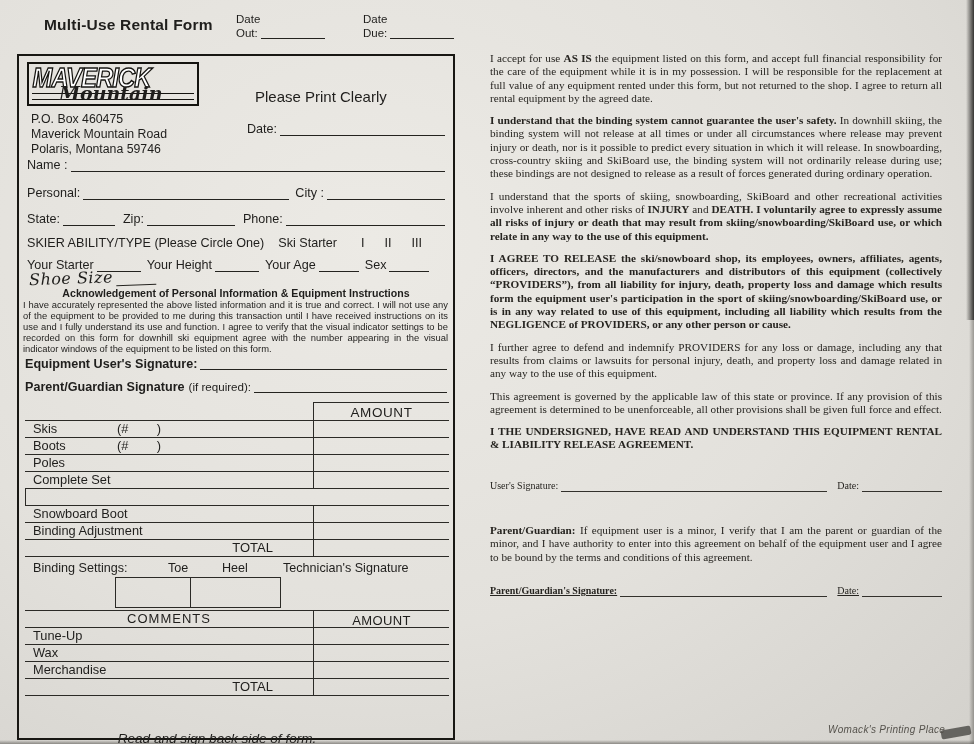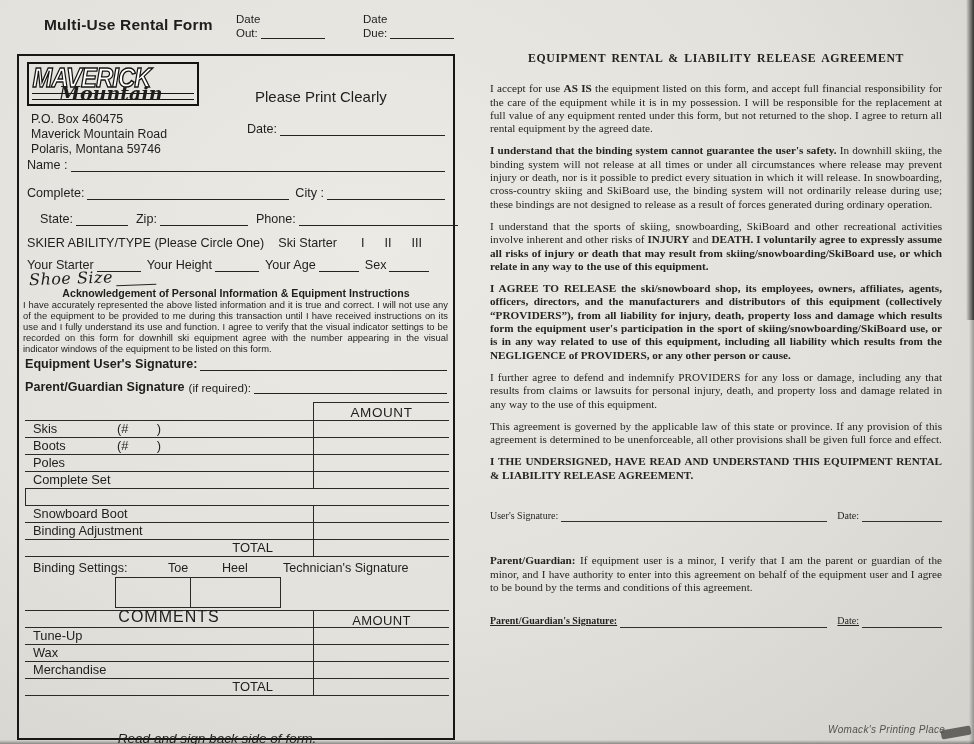--- a/index.html
+++ b/index.html
@@ -56,37 +56,37 @@
   }
   .logo-rule { position:absolute; left:3px; right:3px; border-top:1.1px solid #14130f; }
   .lr1{ top:29px; } .lr2{ top:35px; }
 
   .print-clearly { position:absolute; left:236px; top:32px; font-size:15px; }
   .shop-address { position:absolute; left:12px; top:56px; font-size:12.3px; line-height:15px; }
   .row { position:absolute; display:flex; align-items:flex-end; font-size:12.6px; }
   #row-date    { left:228px; top:66px;  width:198px; }
   #row-name    { left:8px;  top:102px; width:418px; }
   #row-addr    { left:8px;  top:130px; width:418px; }
-  #row-state   { left:21px;  top:156px; width:418px; }
+  #row-state   { left:8px;  top:156px; width:418px; }
   #row-ability { left:8px;  top:180px; width:418px; align-items:baseline; }
   #row-weight  { left:8px;  top:202px; width:418px; }
   .ml6{margin-left:6px}.ml8{margin-left:8px}.ml14{margin-left:14px}
   .ml20{margin-left:20px}.ml24{margin-left:24px}
 
   .handwriting {
     position:absolute; left:10px; top:212px;
     font-family:"DejaVu Serif", serif; font-style:italic; font-size:16px;
     transform:rotate(-2deg); letter-spacing:.5px; display:flex; align-items:flex-end;
   }
   .handwriting .line{ border-bottom-width:1.4px; }
   .ack-title { position:absolute; left:0; top:231px; width:100%; text-align:center;
                font-size:10.6px; font-weight:bold; }
   .ack-text  { position:absolute; left:4px; top:244px; width:425px;
                font-size:9.4px; line-height:10.9px; text-align:justify; }
-  .sig-bold-row { position:absolute; display:flex; align-items:flex-end;
+  .sig-bold-row { position:absolute; display:flex; 
                   font-size:12.6px; font-weight:bold; }
   #row-usersig  { left:6px; top:301px; width:422px; }
   #row-guardsig { left:6px; top:324px; width:422px; }
   #row-guardsig .suffix { font-weight:normal; font-size:11.6px; margin-left:4px; }
 
   
   .rtable { position:absolute; left:6px; top:346px; width:424px; font-size:12.8px; }
   .trow { display:flex; height:17px; border-bottom:1.1px solid #2b2a26; align-items:flex-end; }
   .tcell-item { width:288px; padding:0 0 1px 8px; display:flex; align-items:flex-end; }
   .tcell-amt  { flex:1; border-left:1.2px solid #2b2a26; height:100%; }
@@ -99,21 +99,21 @@
   .total-row .tcell-item { justify-content:flex-end; padding-right:40px; font-size:13px; }
   .bindrow { position:relative; height:19px; font-size:12.6px; }
   .bindrow span { position:absolute; bottom:1px; }
   .bs-label{ left:8px; } .bs-toe{ left:143px; } .bs-heel{ left:197px; } .bs-tech{ left:258px; }
   .gridrow { position:relative; height:34px; }
   .bgrid { position:absolute; left:90px; top:1px; width:166px; height:31px;
            border:1.3px solid #2b2a26; display:flex; }
   .bcell1 { width:75px; border-right:1.2px solid #2b2a26; }
   .bcell2 { flex:1; }
   .chead { height:18px; border-top:1.1px solid #2b2a26; border-bottom:1.1px solid #2b2a26; }
-  .chead .tcell-item { justify-content:center; letter-spacing:1px; font-size:16px; padding-left:0;text-align:right; }
+  .chead .tcell-item { justify-content:center; letter-spacing:1px; font-size:13px; padding-left:0;text-align:right; }
   .chead .tcell-amt { text-align:center; font-size:13px; letter-spacing:.4px; padding-top:2px; }
   .tfoot-note { height:22px; text-align:center; font-weight:normal; font-style:italic;
                 font-size:13.6px; padding:4px 40px 0 0;margin-top:31px; }
 
   
   .agreement { position:absolute; left:490px; top:52px; width:452px;
                font-family:"Liberation Serif", serif; font-size:11.2px;
                line-height:13.3px; color:#262420; text-align:justify; }
   .agreement h2 { font-size:11.8px; font-weight:bold; text-align:center;
                   letter-spacing:.6px; word-spacing:2px; margin-bottom:17px; }
@@ -177,21 +177,21 @@
       <span>Date:</span>
       <span class="line flex"></span>
     </div>
 
     <div class="row" id="row-name">
       <span>Name :</span>
       <span class="line flex"></span>
     </div>
 
     <div class="row" id="row-addr">
-      <span>Complete:</span>
+      <span>Personal:</span>
       <span class="line flex"></span>
       <span class="ml6">City :</span>
       <span class="line w118"></span>
     </div>
 
     <div class="row" id="row-state">
       <span>State:</span>
       <span class="line w52"></span>
       <span class="ml8">Zip:</span>
       <span class="line w88"></span>
@@ -344,21 +344,20 @@
             <span>TOTAL</span>
           </div>
         <div class="tcell-amt"></div>
       </div>
 
       <div class="tfoot-note">Read and sign back side of form.</div>
     </div>
   </div>
 
   <div class="agreement">
-    <h2>EQUIPMENT RENTAL &amp; LIABILITY RELEASE AGREEMENT</h2>
 
     <p><span>I accept for use </span><span style="font-weight: bold;">AS IS</span><span> the equipment listed on this form, and accept full financial responsibility for the care of the equipment while it is in my possession.  I will be responsible for the replacement at full value of any equipment rented under this form, but not returned to the shop.  I agree to return all rental equipment by the agreed date.</span></p>
     <p><span style="font-weight: bold;">I understand that the binding system cannot guarantee the user's safety.</span><span> In downhill skiing, the binding system will not release at all times or under all circumstances where release may prevent injury or death, nor is it possible to predict every situation in which it will release.  In snowboarding, cross-country skiing and SkiBoard use, the binding system will not ordinarily release during use; these bindings are not designed to release as a result of forces generated during ordinary operation.</span></p>
     <p><span>I understand that the sports of skiing, snowboarding, SkiBoard and other recreational activities involve inherent and other risks of </span><span style="font-weight: bold;">INJURY</span><span> and </span><span style="font-weight: bold;">DEATH.</span><span> </span><span style="font-weight: bold;">I voluntarily agree to expressly assume all risks of injury or death that may result from skiing/snowboarding/SkiBoard use, or which relate in any way to the use of this equipment.</span></p>
     <p><span style="font-weight: bold;">I AGREE TO RELEASE the ski/snowboard shop, its employees, owners, affiliates, agents, officers, directors, and the manufacturers and distributors of this equipment (collectively “PROVIDERS”), from all liability for injury, death, property loss and damage which results form the equipment user's participation in the sport of skiing/snowboarding/SkiBoard use, or is in any way related to use of this equipment, including all liability which results from the NEGLIGENCE of PROVIDERS, or any other person or cause.</span></p>
     <p><span>I further agree to defend and indemnify PROVIDERS for any loss or damage, including any that results from claims or lawsuits for personal injury, death, and property loss and damage related in any way to the use of this equipment.</span></p>
     <p><span>This agreement is governed by the applicable law of this state or province.  If any provision of this agreement is determined to be unenforceable, all other provisions shall be given full force and effect.</span></p>
     <p><span style="font-weight: bold;">I THE UNDERSIGNED, HAVE READ AND UNDERSTAND THIS EQUIPMENT RENTAL &amp; LIABILITY RELEASE AGREEMENT.</span></p>
 
     <div class="sig-row" id="user-sig-row">

